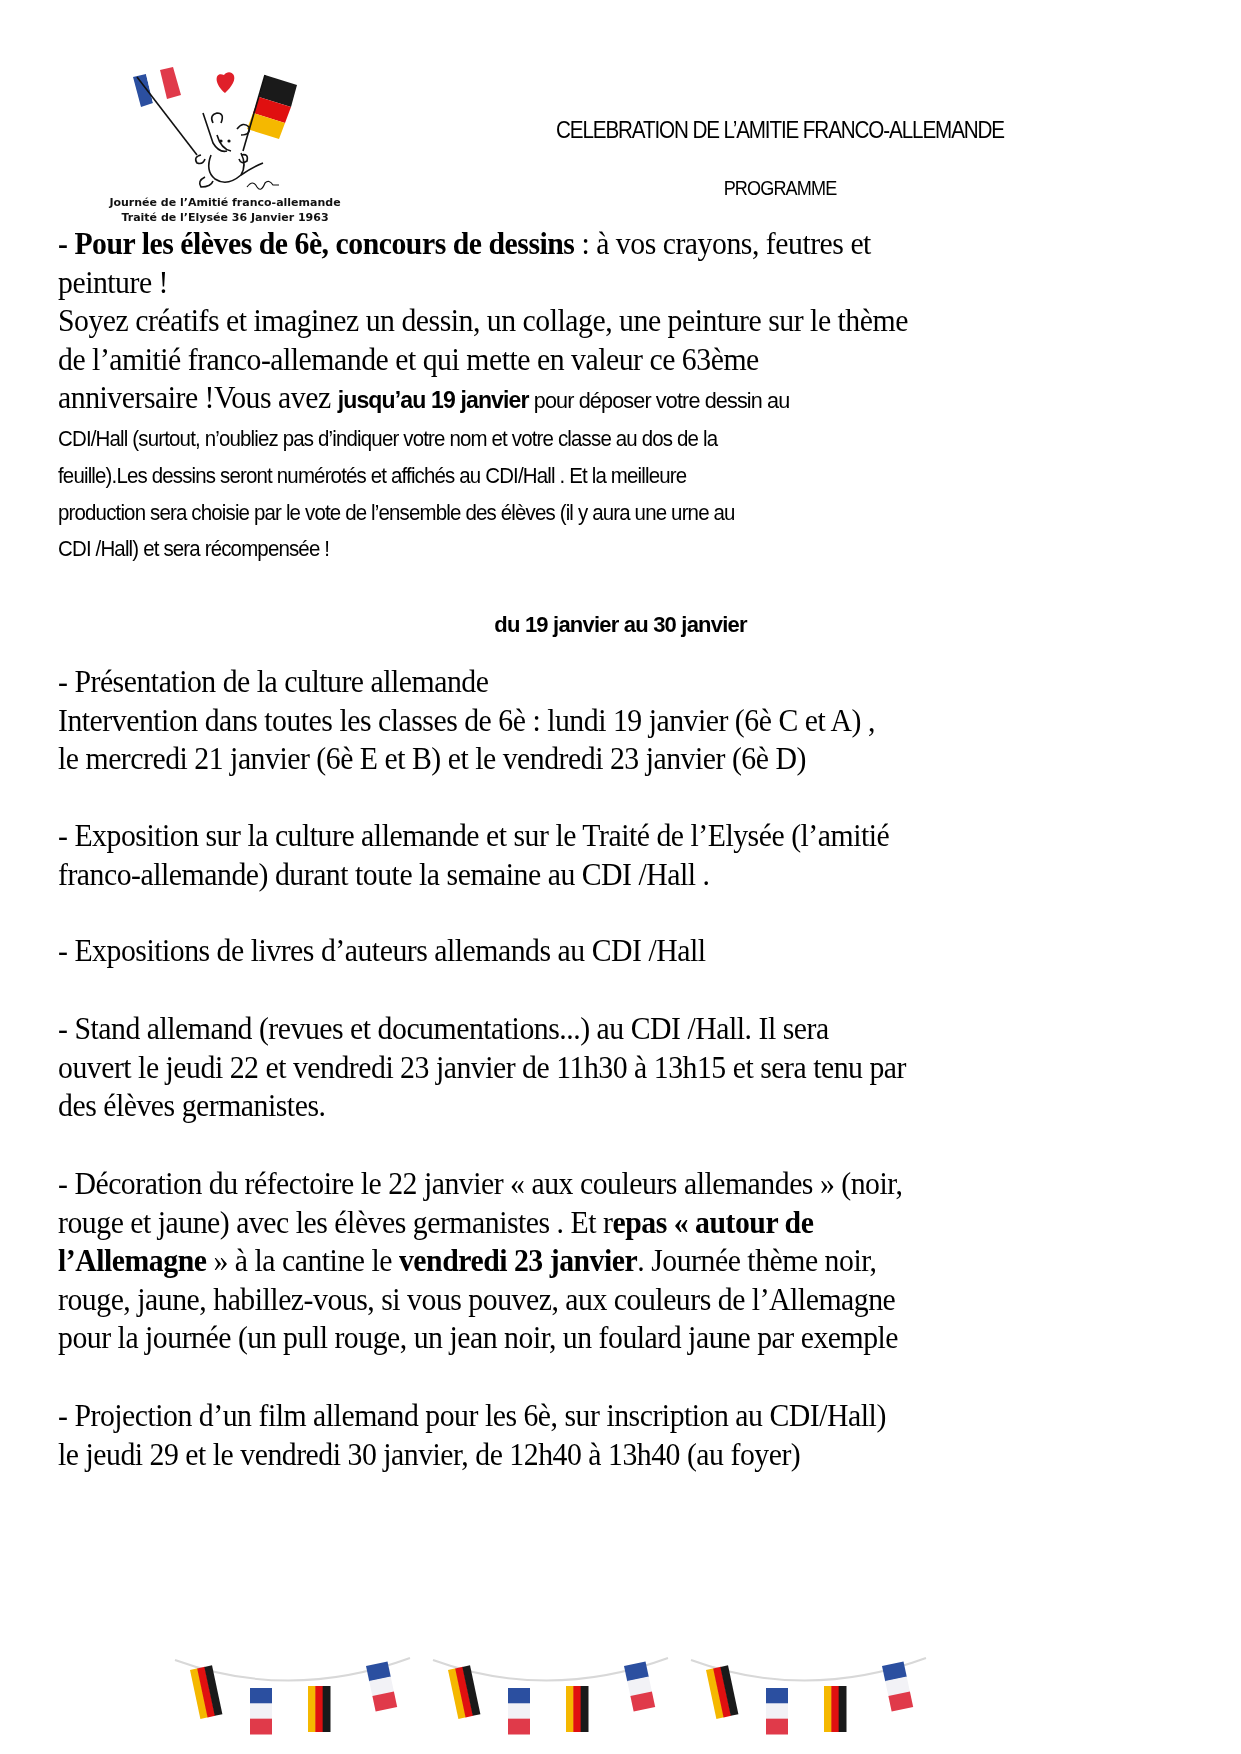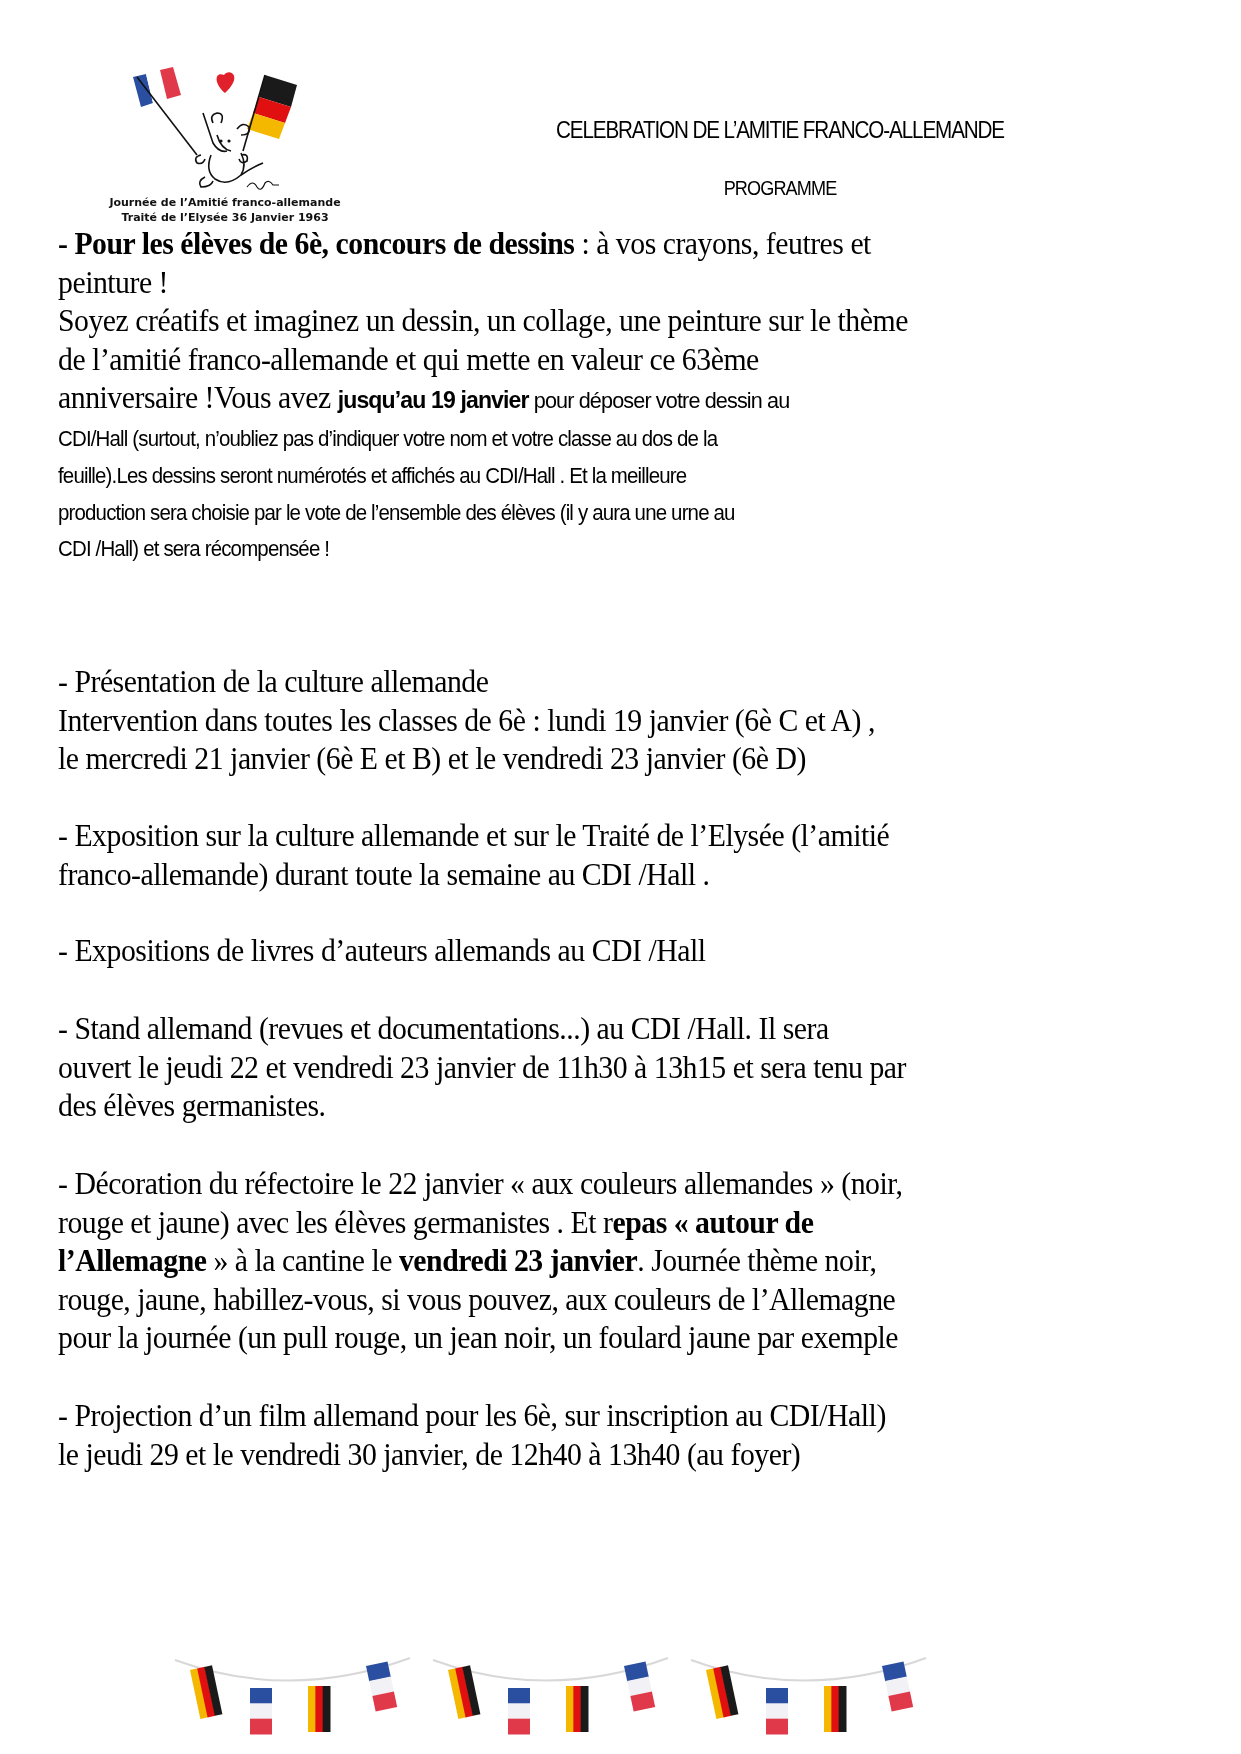--- a/index.html
+++ b/index.html
@@ -94,20 +94,21 @@
     <div class="serif">de l’amitié franco-allemande et qui mette en valeur ce 63ème</div>
     <div class="serif"><span>anniversaire !Vous avez </span><span class="sans-inline"><b>jusqu’au 19 janvier</b><span> pour déposer votre dessin au</span></span></div>
   </div>
   <div class="block sans" style="top:421px;">
     <div>CDI/Hall (surtout, n’oubliez pas d’indiquer votre nom et votre classe au dos de la</div>
     <div>feuille).Les dessins seront numérotés et affichés au CDI/Hall . Et la meilleure</div>
     <div>production sera choisie par le vote de l’ensemble des élèves (il y aura une urne au</div>
     <div>CDI /Hall) et sera récompensée !</div>
   </div>
 
+  <div class="period">du 19 janvier au 30 janvier</div>
 
   <div class="block" style="top:663px;">
     <div class="serif">- Présentation de la culture allemande</div>
     <div class="serif">Intervention dans toutes  les classes de 6è : lundi 19 janvier (6è C et A) ,</div>
     <div class="serif">le mercredi 21 janvier (6è E et B) et le vendredi 23 janvier (6è D)</div>
   </div>
 
   <div class="block" style="top:817px;">
     <div class="serif">-  Exposition sur la culture  allemande et sur le Traité de l’Elysée (l’amitié</div>
     <div class="serif">franco-allemande) durant toute la semaine au CDI /Hall .</div>

